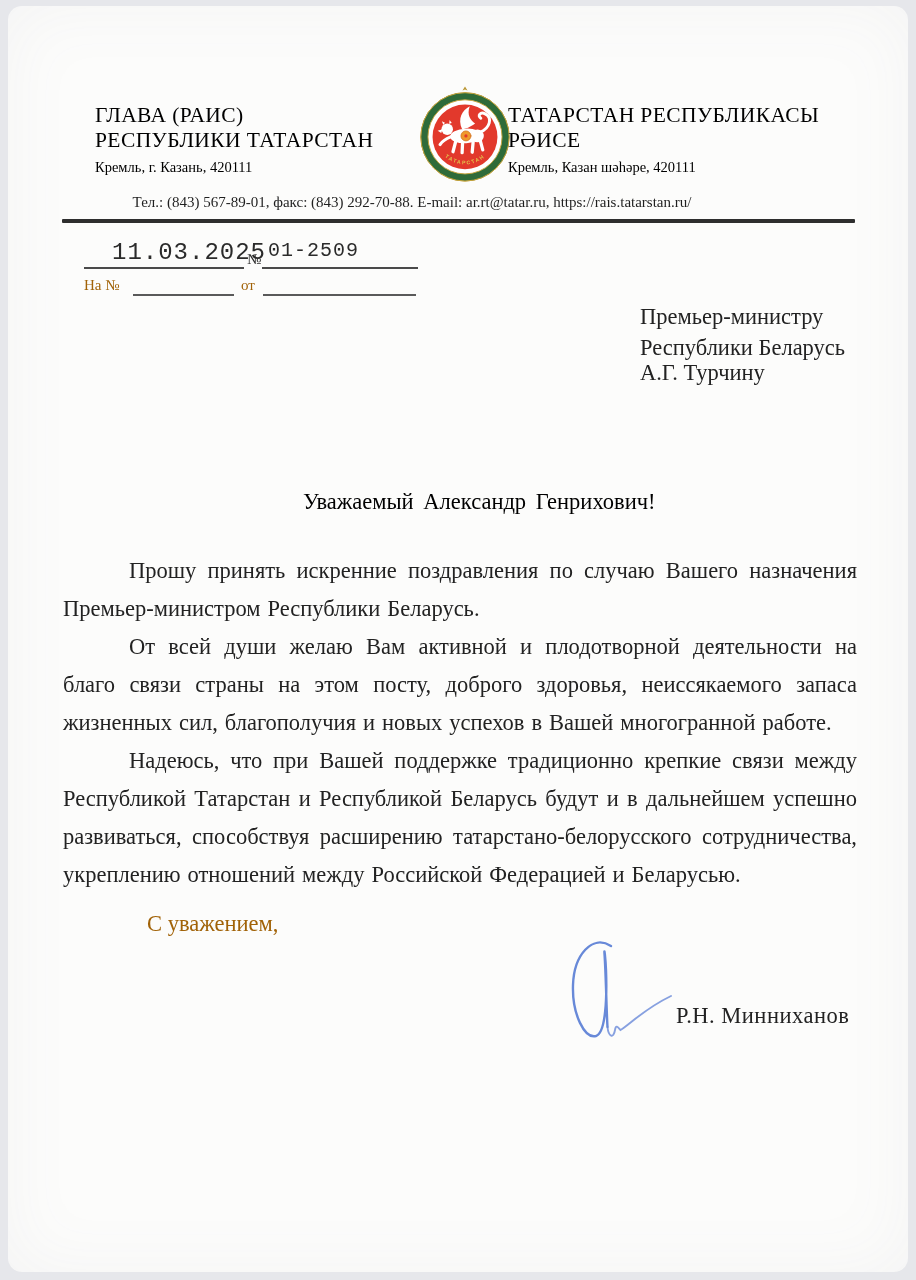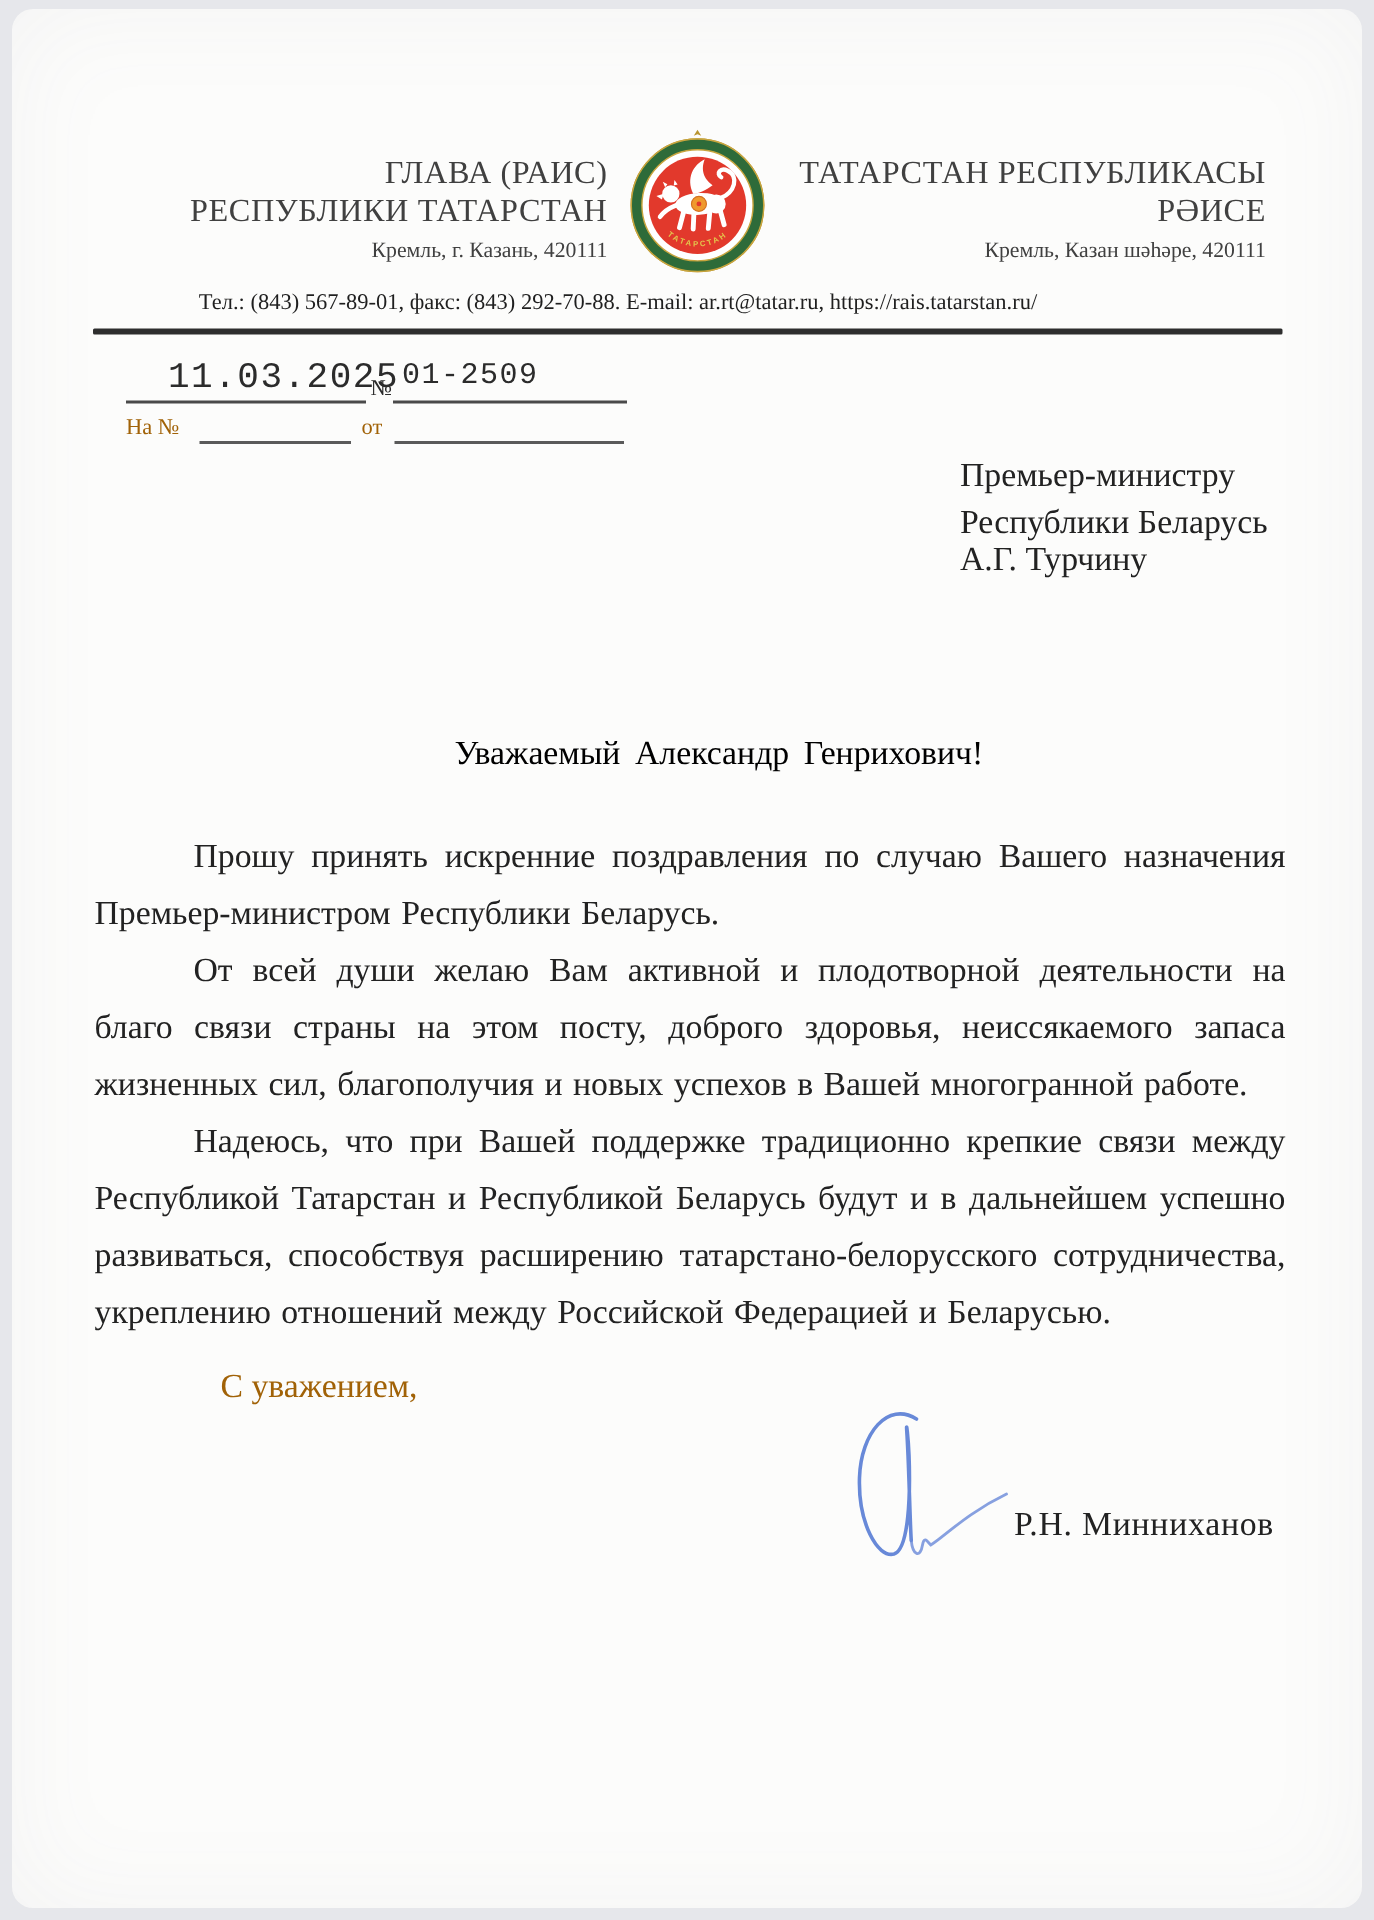--- a/index.html
+++ b/index.html
@@ -13,21 +13,21 @@
   }
   .page{
     position:absolute;left:8px;top:6px;right:8px;bottom:8px;
     background:#fcfcfb;
     border-radius:14px;
     box-shadow:inset 0 0 70px rgba(120,120,130,.06);
   }
   .abs{position:absolute;}
 
   
-  .lh-block{text-align:right;line-height:1.18;color:#404040;}
+  .lh-block{text-align:left;line-height:1.18;color:#000000;}
   .lh-main{font-size:21.5px;letter-spacing:.4px;}
   .lh-sub{font-size:14.5px;margin-top:5px;}
   .contact{
     left:0;top:194px;width:824px;text-align:center;
     font-size:15px;color:#1f1f1f;
   }
   .rule{
     left:62px;top:219px;width:793px;height:4px;
     background:#2e2e2e;border-radius:1px;
   }

